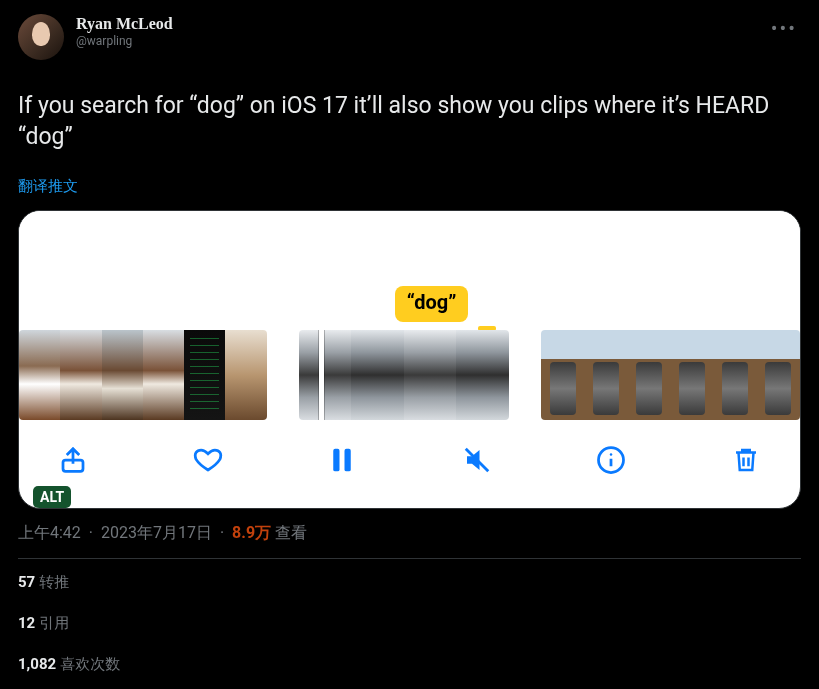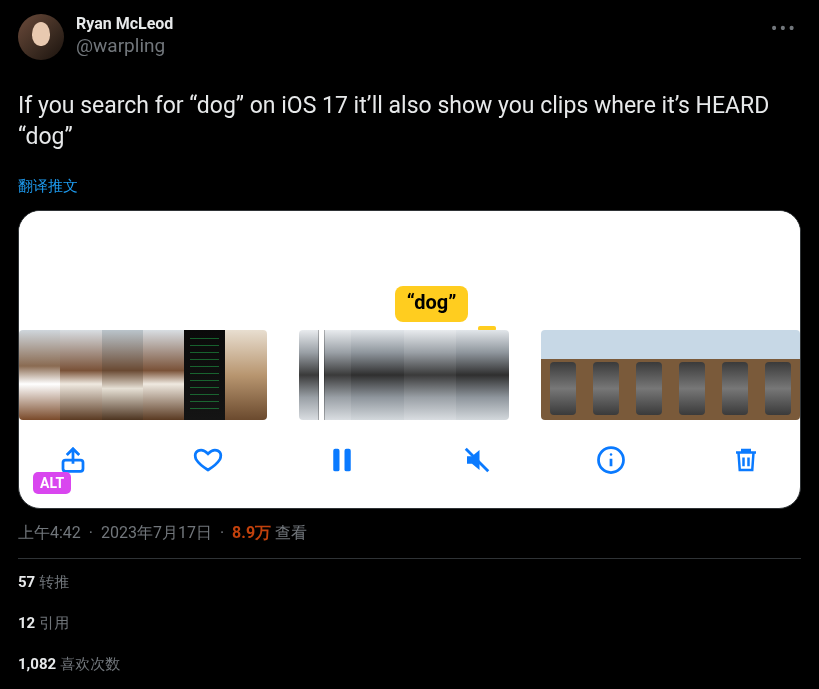--- a/index.html
+++ b/index.html
@@ -39,24 +39,25 @@
   }
   .name-block {
     display: flex;
     flex-direction: column;
     line-height: 1.25;
   }
   .display-name {
     font-weight: 700;
     font-size: 16px;
     color: #e7e9ea;
+    font-family: Liberation Serif, serif;
   }
   .handle {
     color: #71767b;
-    font-size: 19px;
+    font-size: 12px;
   }
   .more {
     position: absolute;
     right: 0;
     top: 0;
     color: #71767b;
     font-size: 20px;
     letter-spacing: 2px;
     cursor: pointer;
     padding: 2px 4px;
@@ -175,22 +176,22 @@
     justify-content:center;
     width:40px;
     height:40px;
   }
   .tb-icon svg { width: 30px; height: 30px; stroke:#0a7aff; fill:none; stroke-width:2.2; }
   .tb-icon.pause svg rect { fill:#0a7aff; stroke:none; }
   .tb-icon.trash svg { stroke-width:2; }
   .alt-badge {
     position:absolute;
     left: 14px;
-    bottom: 14px;
-    background:#d946ef;
+    bottom: 0;
+    background:#14532d;
     color:#fff;
     font-weight:700;
     font-size:14px;
     padding:3px 7px;
     border-radius:5px;
     cursor:pointer;
   }
   .meta-row {
     margin-top: 14px;
     color:#71767b;

